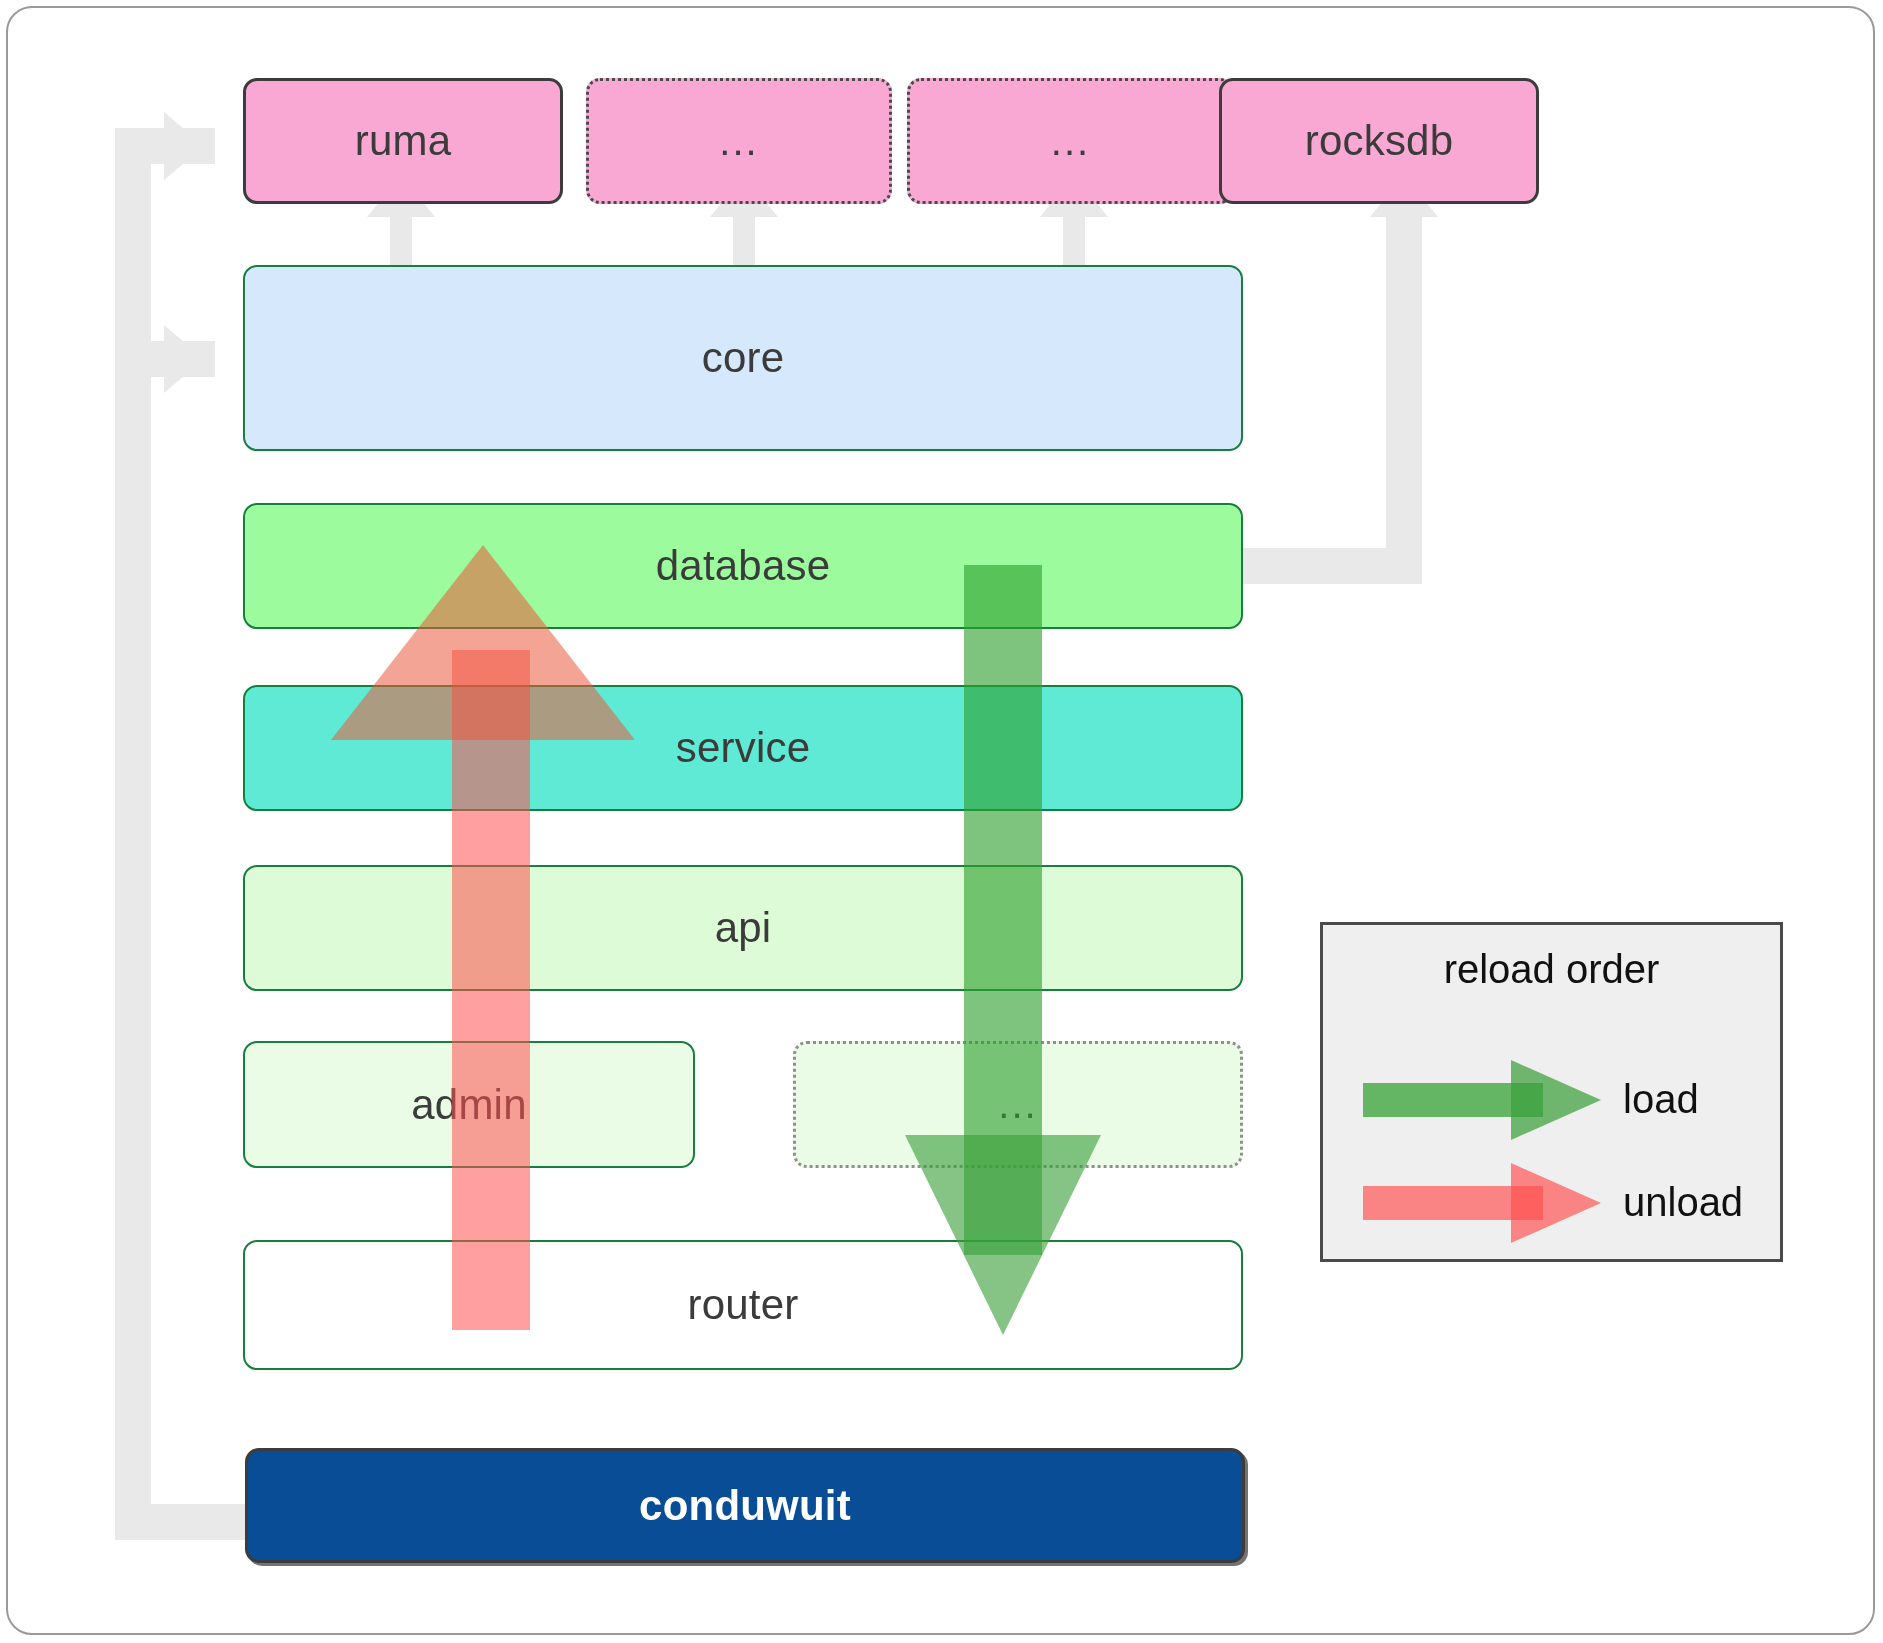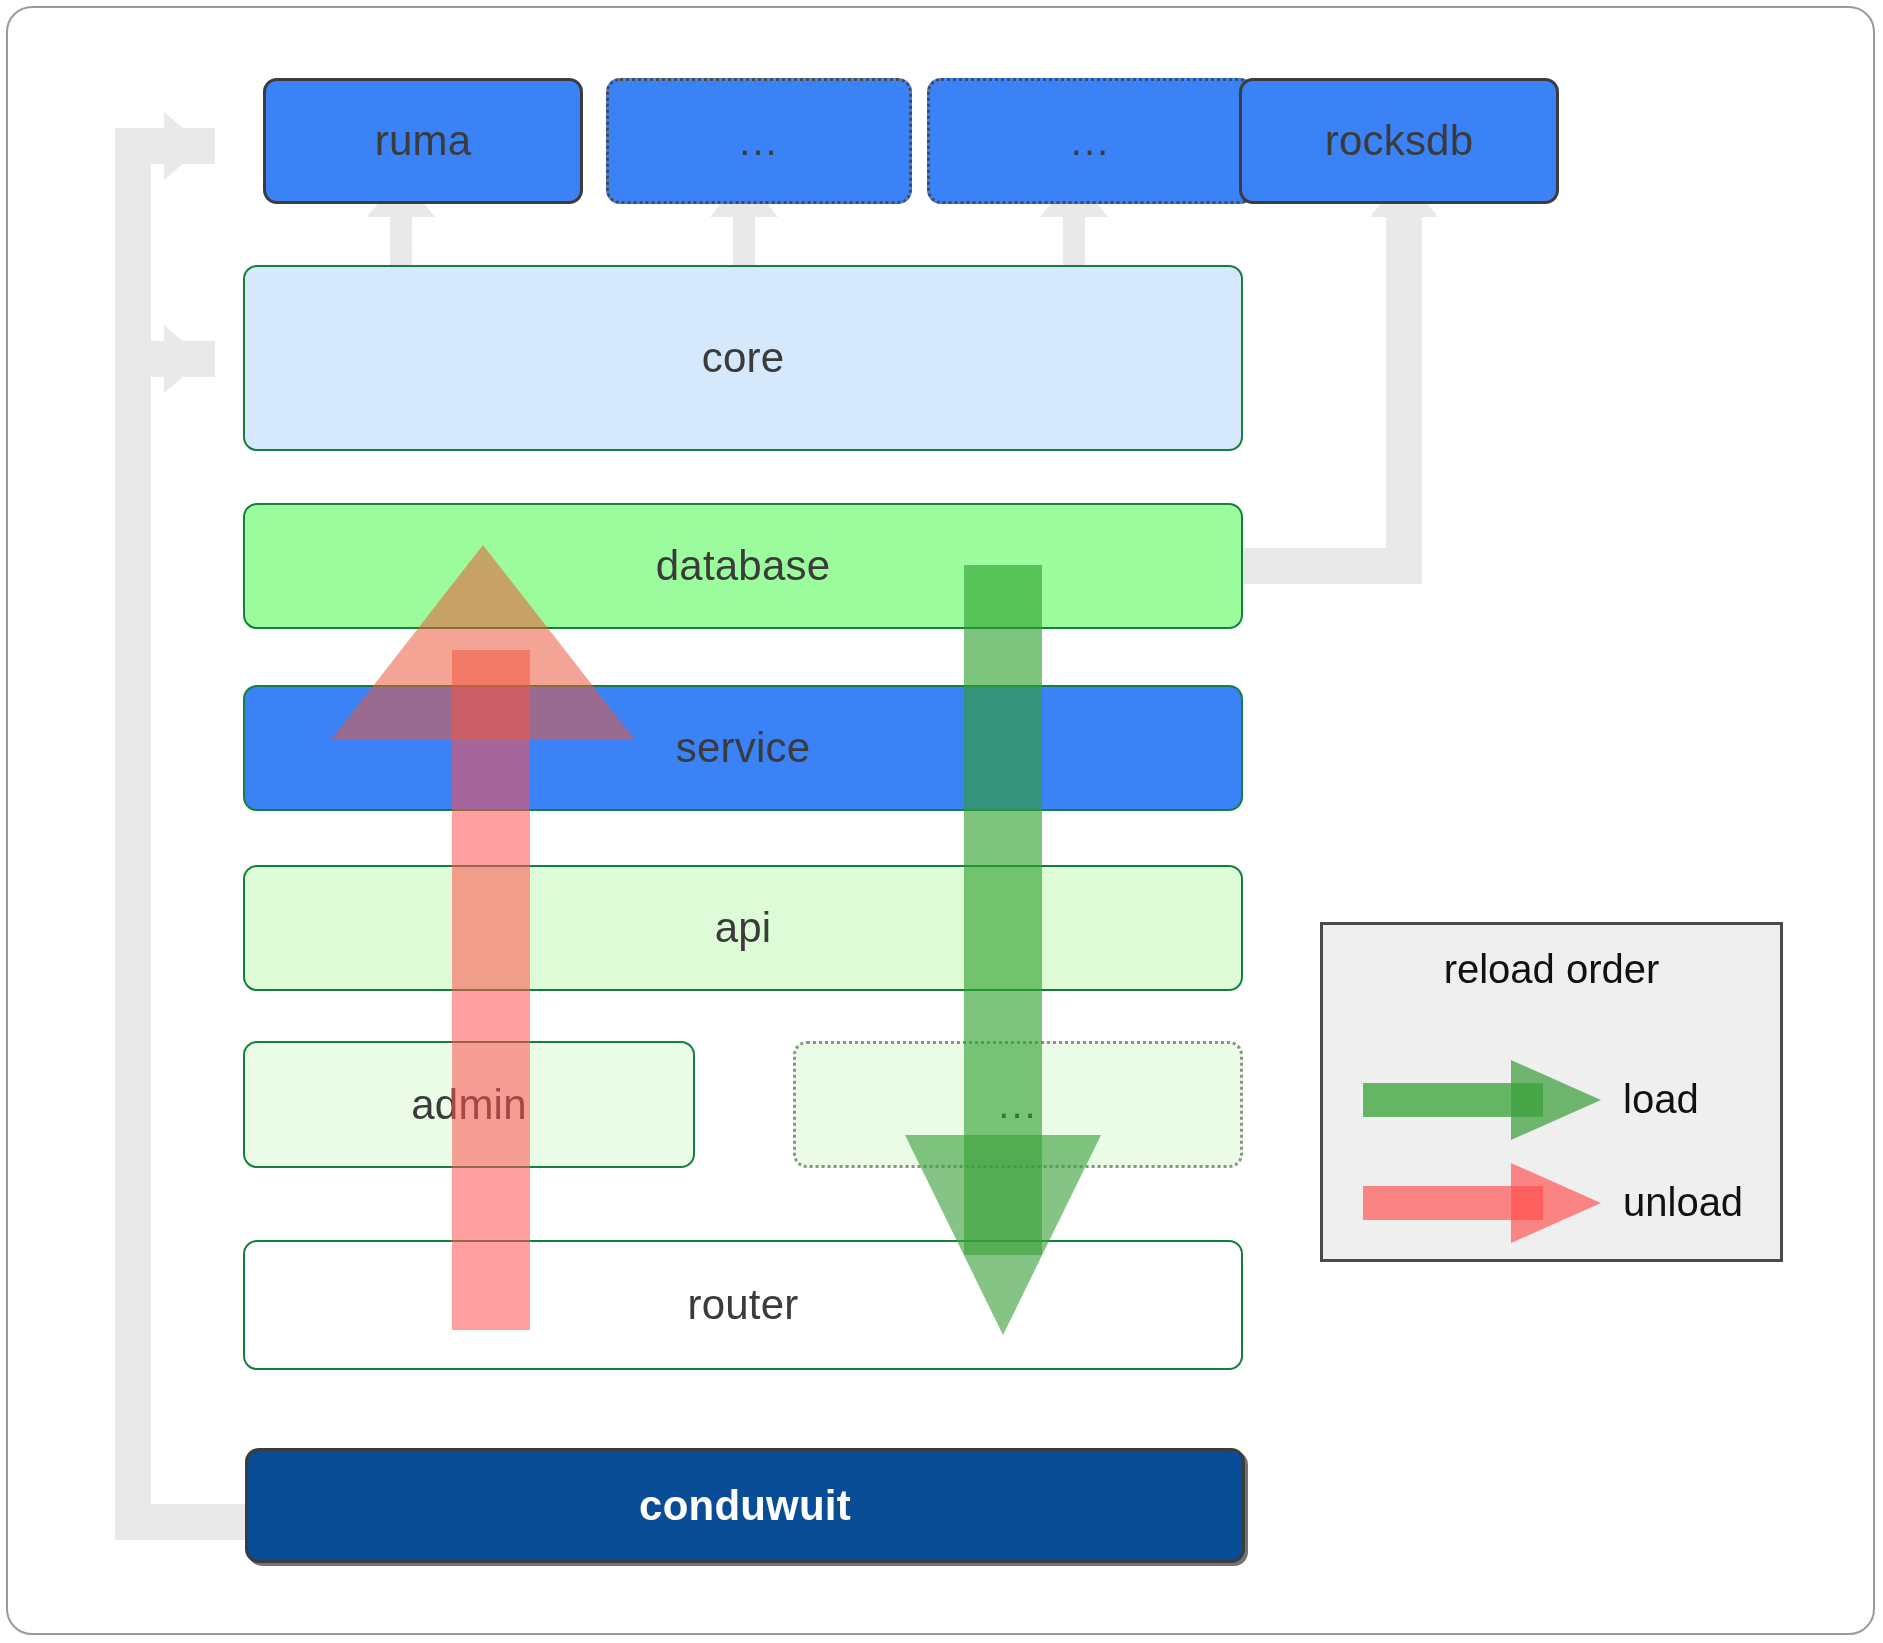--- a/index.html
+++ b/index.html
@@ -24,24 +24,24 @@
     display:flex;align-items:center;justify-content:center;
     border-radius:14px;
     font-size:42px;
     color:#3b3b3b;
     letter-spacing:.2px;
   }
   .box.dark-border{border:3px solid #3c3c3c;}
   .box.grey-border{border:2px solid #15803d;}
   .box.dotted-border{border:3px dotted #4a4a4a;}
   .box.dotted-grey{border:3px dotted #8f8f8f;}
-  .peach{background:#3b82f6;margin-left:20px;}
+  .peach{background:#f9a8d4;}
   .blue{background:#d6e8fb;}
   .g1{background:#9cfb9c;}
-  .g2{background:#3b82f6;}
+  .g2{background:#5eead4;}
   .g3{background:#ddfbd6;}
   .g4{background:#eafce6;}
   .white{background:#ffffff;}
   .navy{background:#084d96;color:#ffffff;font-weight:bold;}
 
   .shadow-dark{box-shadow:3px 3px 0 rgba(0,0,0,.55);}
 
   
   .conn{position:absolute;background:#e9e9e9;}
   .conn-arrow-right{

